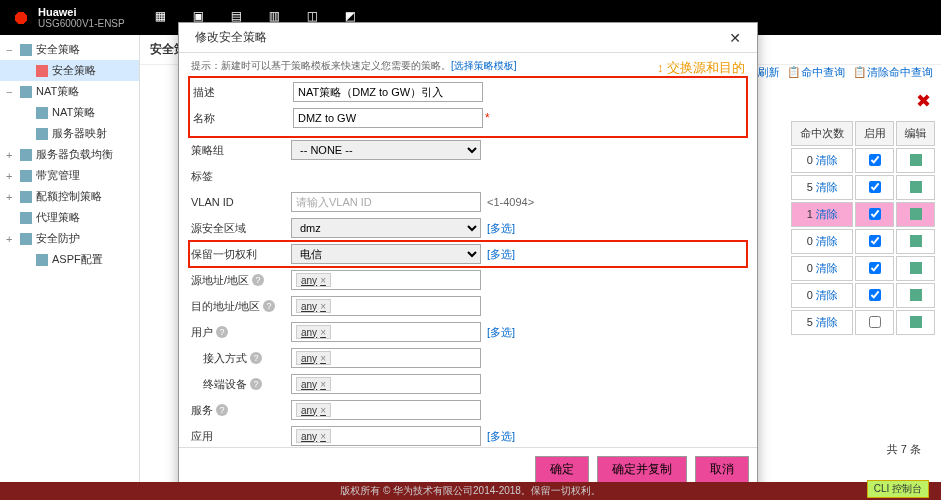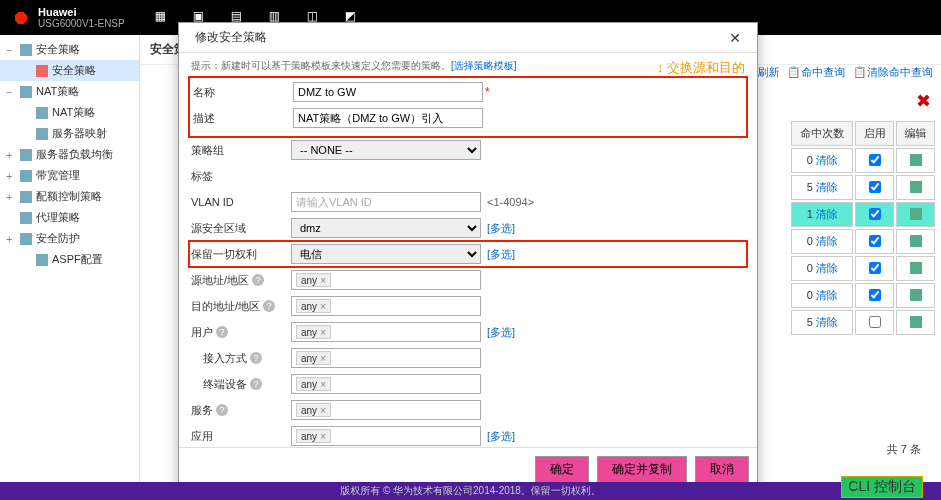--- a/index.html
+++ b/index.html
@@ -30,21 +30,21 @@
 .main-top .sec { font-weight: bold; }
 .refresh-bar { position: absolute; right: 8px; top: 30px; font-size: 11px; display: flex; gap: 8px; align-items: center; }
 .refresh-bar a { color: #0066cc; cursor: pointer; }
 .close-x { color: #c00; font-size: 18px; cursor: pointer; }
 .right-table { position: absolute; right: 4px; top: 84px; width: 148px; }
 .right-table th, .right-table td { border: 1px solid #ccc; padding: 4px 6px; text-align: center; font-size: 11px; background: #fff; }
 .right-table th { background: #f4f4f4; font-weight: normal; }
 .right-table .clear { color: #0066cc; cursor: pointer; }
 .right-table .chk { width: 12px; height: 12px; }
 .right-table .edit-ic { width: 12px; height: 12px; display: inline-block; background: #5a8; }
-.right-table tr.hl td { background: #5eead4; }
+.right-table tr.hl td { background: #f9a8d4; }
 .total { position: absolute; right: 20px; bottom: 30px; font-size: 11px; }
 .left-strip { position: absolute; left: 138px; top: 50px; width: 40px; }
 .left-strip .row { height: 16px; display: flex; align-items: center; gap: 3px; padding-left: 4px; border-bottom: 1px solid #eee; font-size: 11px; }
 .left-strip .row.hl { background: #eaf3ff; }
 .left-strip .hdr { height: 34px !important; background: #f4f4f4; font-weight: bold; font-size: 8px; padding-top: 2px; line-height: 11px; }
 .dot { width: 8px; height: 8px; border-radius: 50%; border: 1px solid #999; }
 .dot.g { background: #3c3; }
 .dialog { position: absolute; left: 178px; top: 22px; width: 580px; height: 470px; background: #fff; border: 1px solid #999; box-shadow: 0 3px 12px rgba(0,0,0,.3); display: flex; flex-direction: column; }
 .dlg-title { padding: 6px 16px; border-bottom: 1px solid #ddd; font-size: 12px; display: flex; align-items: center; }
 .dlg-close { margin-left: auto; cursor: pointer; font-size: 14px; }
@@ -55,27 +55,27 @@
 .form-row { display: flex; align-items: center; margin-bottom: 4px; min-height: 22px; }
 .form-lbl { width: 100px; font-size: 11px; color: #333; display: flex; gap: 3px; align-items: center; }
 .help-ic { width: 12px; height: 12px; border-radius: 50%; background: #bbb; color: #fff; font-size: 9px; display: inline-flex; align-items: center; justify-content: center; }
 .form-ctrl { width: 190px; }
 .form-ctrl input, .form-ctrl select { width: 100%; height: 20px; border: 1px solid #aaa; padding: 0 4px; font-size: 11px; }
 .form-ctrl input::placeholder { color: #aaa; }
 .form-extra { margin-left: 6px; font-size: 11px; color: #666; }
 .form-extra a { color: #0066cc; cursor: pointer; }
 .star { color: #e20; margin-left: 2px; }
 .tag-box { border: 1px solid #aaa; padding: 2px 4px; min-height: 20px; display: flex; flex-wrap: wrap; gap: 2px; background: #fff; }
-.tag { background: #eee; border: 1px solid #ccc; padding: 0 4px; font-size: 10px; display: inline-flex; align-items: center; gap: 3px; }
+.tag { background: #eee; border: 1px solid #ccc; padding: 0 4px; font-size: 10px; display: inline-flex; align-items: center; gap: 3px; text-decoration: underline; }
 .tag .x { cursor: pointer; color: #888; font-size: 10px; }
 .hl-red { outline: 2px solid #e20; outline-offset: 1px; }
 .dlg-footer { border-top: 1px solid #ddd; padding: 8px; display: flex; justify-content: flex-end; gap: 8px; }
 .btn { padding: 4px 14px; border: 1px solid #999; background: #ec4899; cursor: pointer; font-size: 12px; }
-.footer { position: absolute; bottom: 0; left: 0; right: 0; height: 18px; background: #4c1d95; color: #ccc; font-size: 10px; text-align: center; line-height: 18px; }
-.cli-badge { position: absolute; right: 18px; bottom: 2px; background: #22c55e; padding: 1px 6px; font-size: 14px; border: 1px solid #ca0; }
+.footer { position: absolute; bottom: 0; left: 0; right: 0; height: 18px; background: #7f1d1d; color: #ccc; font-size: 10px; text-align: center; line-height: 18px; }
+.cli-badge { position: absolute; right: 12px; bottom: 2px; background: #bef264; padding: 1px 6px; font-size: 10px; border: 1px solid #ca0; }
 </style>
 </head>
 <body>
 
 <div class="header">
   <div class="logo">
     <span class="logo-icon"></span>
     <div class="logo-text">
       <div class="brand">Huawei</div>
       <div class="model">USG6000V1-ENSP</div>
@@ -233,27 +233,27 @@
     <span class="dlg-close">✕</span>
   </div>
   <div class="dlg-body">
     <span class="swap">↕ <span>交换源和目的</span></span>
     <div class="hint">
       <span>提示：新建时可以基于策略模板来快速定义您需要的策略。</span><a>[选择策略模板]</a>
     </div>
 
     <div class="hl-red" style="padding:2px;margin-bottom:4px">
       <div class="form-row">
+        <div class="form-lbl">描述</div>
+        <div class="form-ctrl"><input value="NAT策略（DMZ to GW）引入" style=""></div>
+      </div>
+      <div class="form-row">
         <div class="form-lbl">名称</div>
         <div class="form-ctrl"><input value="DMZ to GW" style=""></div>
         <span class="star">*</span>
-      </div>
-      <div class="form-row">
-        <div class="form-lbl">描述</div>
-        <div class="form-ctrl"><input value="NAT策略（DMZ to GW）引入" style=""></div>
       </div>
     </div>
 
     <div class="form-row">
       <div class="form-lbl">策略组</div>
       <div class="form-ctrl"><select><option>-- NONE --</option></select></div>
     </div>
     <div class="form-row">
       <div class="form-lbl">标签</div>
     </div>

